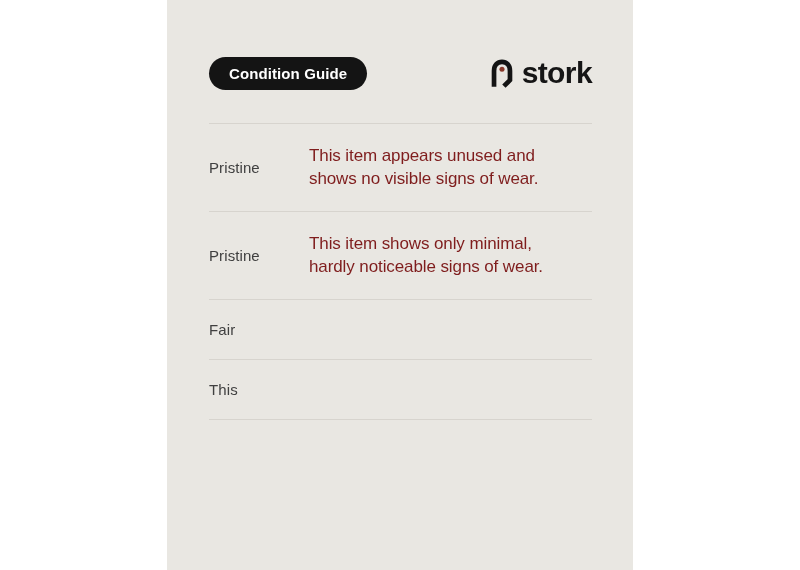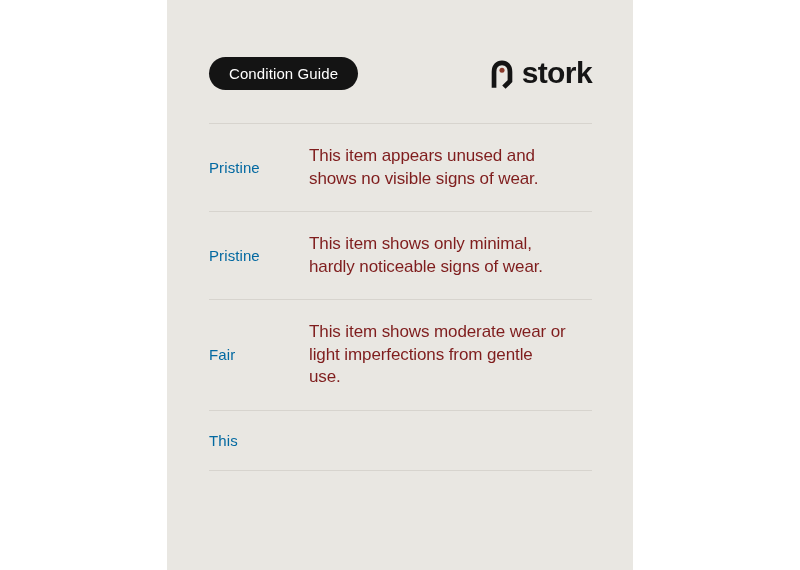--- a/index.html
+++ b/index.html
@@ -36,28 +36,28 @@
 
   .badge {
     background: #141414;
     color: #ffffff;
     border-radius: 17px;
     height: 33px;
     display: inline-flex;
     align-items: center;
     padding: 12px 20px;
     font-size: 15px;
-    font-weight: normal;
+    font-weight: bold;
     letter-spacing: 0.1px;
     white-space: nowrap;
   }
 
   .brand {
     display: flex;
-    align-items: flex-end;
+    align-items: center;
     gap: 5px;
   }
 
   .brand-mark {
     width: 30px;
     height: 30px;
     display: block;
   }
 
   .brand-name {
@@ -77,21 +77,21 @@
   .row {
     display: flex;
     align-items: center;
     border-top: 1px solid #d7d4ce;
     padding: 21px 0;
   }
 
   .row-label {
     flex: 0 0 100px;
     font-size: 15px;
-    color: #0369a1;
+    color: #404040;
     letter-spacing: 0.1px;
   }
 
   .row-desc {
     flex: 1;
     font-size: 17px;
     font-weight: 500;
     color: #7f1d1d;
     line-height: 22.5px;
     letter-spacing: -0.1px;
@@ -128,23 +128,20 @@
         </div>
 
         <div class="row">
           <div class="row-label">Pristine</div>
           <div class="row-desc">This item shows only minimal,
 hardly noticeable signs of wear.</div>
         </div>
 
         <div class="row">
           <div class="row-label">Fair</div>
-          <div class="row-desc">This item shows moderate wear or
-light imperfections from gentle
-use.</div>
         </div>
 
         <div class="row">
           <div class="row-label">This</div>
         </div>
 
       </div>
 
     </div>
   </div>

